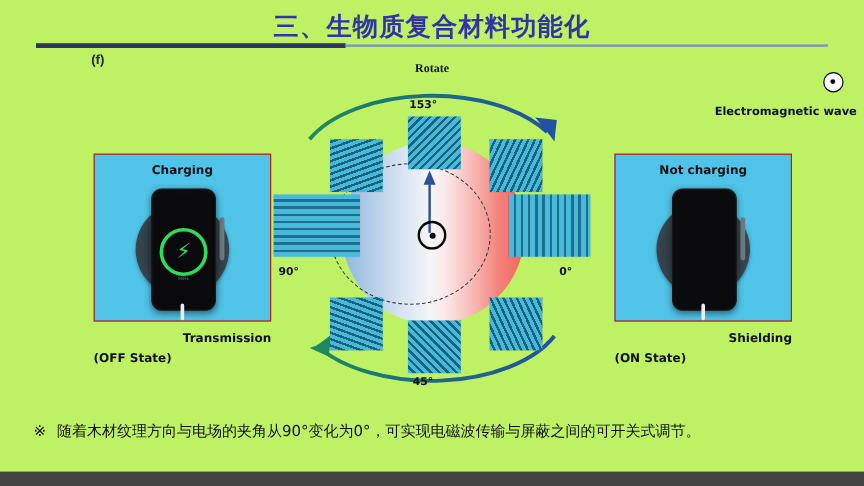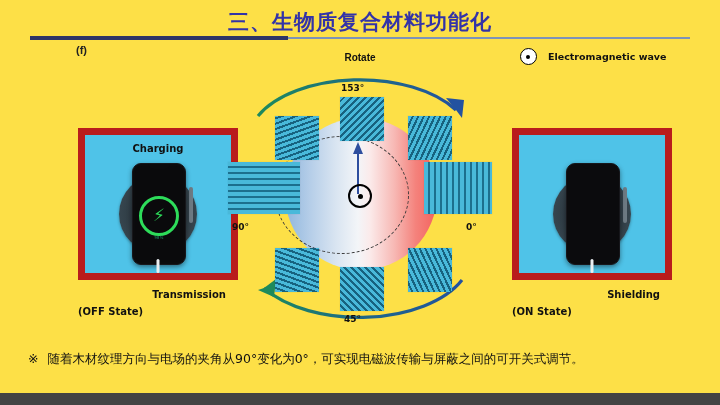--- a/index.html
+++ b/index.html
@@ -2,21 +2,21 @@
 <html><head>
 <meta charset="utf-8">
 <style>
   html,body{margin:0;padding:0;}
   body{
     width:720px;height:405px;
     background:#ffffff;
     font-family:"Liberation Sans","DejaVu Sans",sans-serif;
     overflow:hidden;position:relative;
   }
-  .slide{position:absolute;inset:0;background:#fde047;}
+  .slide{position:absolute;inset:0;background:#bef264;}
 
   
   .title{
     position:absolute;left:0;top:8px;width:720px;
     text-align:center;
     font-size:21px;font-weight:bold;letter-spacing:1px;
     color:#3333a8;
     font-family:"DejaVu Sans","Liberation Sans",sans-serif;
   }
   .rule-dark{
@@ -29,21 +29,21 @@
   }
 
   
   .panel-id{
     position:absolute;left:76px;top:44px;
     font-size:11px;font-weight:bold;color:#222;
   }
 
   
   .legend{position:absolute;left:508px;top:48px;width:206px;}
-  .legend-row{display:flex;align-items:center;margin-bottom:8px;}
+  .legend-row{display:flex;align-items:flex-end;margin-bottom:8px;flex-direction:column;}
   .legend-row.second{margin-top:4px;}
   .legend-sym{width:40px;display:flex;justify-content:center;align-items:center;flex:0 0 40px;}
   .wave-dot{
     width:15px;height:15px;border:1.6px solid #000;border-radius:50%;
     position:relative;background:#fff;
   }
   .wave-dot::after{
     content:"";position:absolute;left:50%;top:50%;
     width:4px;height:4px;margin:-2px 0 0 -2px;border-radius:50%;background:#000;
   }
@@ -57,21 +57,21 @@
   .legend-text{
     font-size:9.5px;font-weight:bold;color:#111;line-height:1.25;
     font-family:"DejaVu Sans","Liberation Sans",sans-serif;
   }
   .legend-text.centered{text-align:center;}
 
   
   .photo-card{position:absolute;}
   .photo-img{
     position:relative;overflow:hidden;background:#4fc3e8;
-    border:7px solid #b91c1c;
+    border:1px solid #b91c1c;
   }
   .photo-cap{
     font-size:10px;font-weight:bold;color:#111;text-align:right;
     font-family:"DejaVu Sans","Liberation Sans",sans-serif;
   }
   .photo-state{
     font-size:10px;font-weight:bold;color:#111;
     margin-top:6px;
     font-family:"DejaVu Sans","Liberation Sans",sans-serif;
   }
@@ -168,21 +168,21 @@
   .g-d112{background:repeating-linear-gradient(-65deg,#49b9da 0px,#49b9da 3px,#17627f 3px,#17627f 5px);}
   .g-d157{background:repeating-linear-gradient(-20deg,#49b9da 0px,#49b9da 3px,#17627f 3px,#17627f 5px);}
 
   .ang{
     position:absolute;font-size:9px;font-weight:bold;color:#111;
     font-family:"DejaVu Sans","Liberation Sans",sans-serif;white-space:nowrap;
   }
   .rotate-lbl{
     position:absolute;left:0;top:0;width:264px;text-align:center;
     font-size:10px;font-weight:bold;color:#111;
-    font-family:Liberation Sans, sans-serif;
+    font-family:Liberation Serif, serif;
   }
   .arc-svg{position:absolute;left:0;top:0;width:264px;height:290px;pointer-events:none;}
 
   
   .note{
     position:absolute;left:28px;top:348px;width:666px;
     font-size:12.5px;color:#111;line-height:1.75;
     font-family:"DejaVu Sans","Liberation Sans",sans-serif;
   }
   .note-mark{margin-right:9px;}
@@ -227,20 +227,21 @@
         </div>
       </div>
       <div class="cable" style="top:124px;height:14px;"></div>
     </div>
     <div class="photo-cap" style="margin-top:9px;">Transmission</div>
     <div class="photo-state">(OFF State)</div>
   </div>
 
   <div class="photo-card" style="left:512px;top:128px;width:148px;">
     <div class="photo-img" style="width:146px;height:138px;">
+      <div class="inphoto-title">Not charging</div>
       <div class="pad" style="left:34px;top:40px;width:78px;height:78px;"></div>
       <div class="sidebtn" style="left:104px;top:52px;height:36px;"></div>
       <div class="phone" style="left:47px;top:28px;width:52px;height:100px;">
         <div class="notch"></div>
         <div class="phone-screen screen-lock">
           <div class="lock-wave-white"></div>
           <div class="lock-wave-green"></div>
 
         </div>
       </div>

